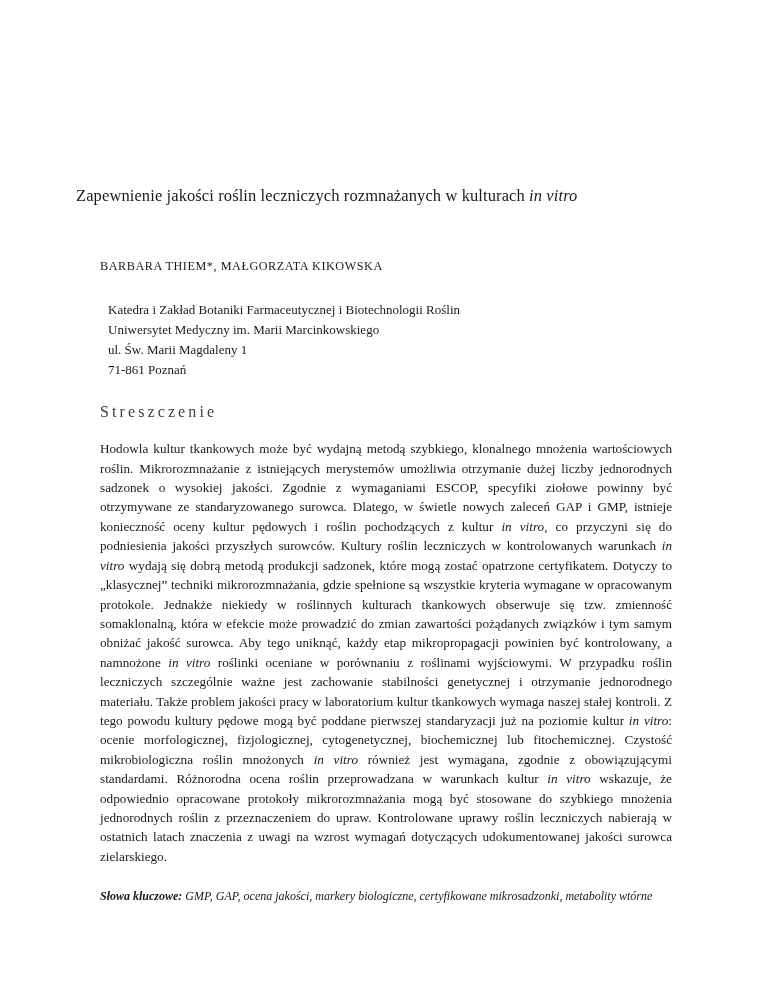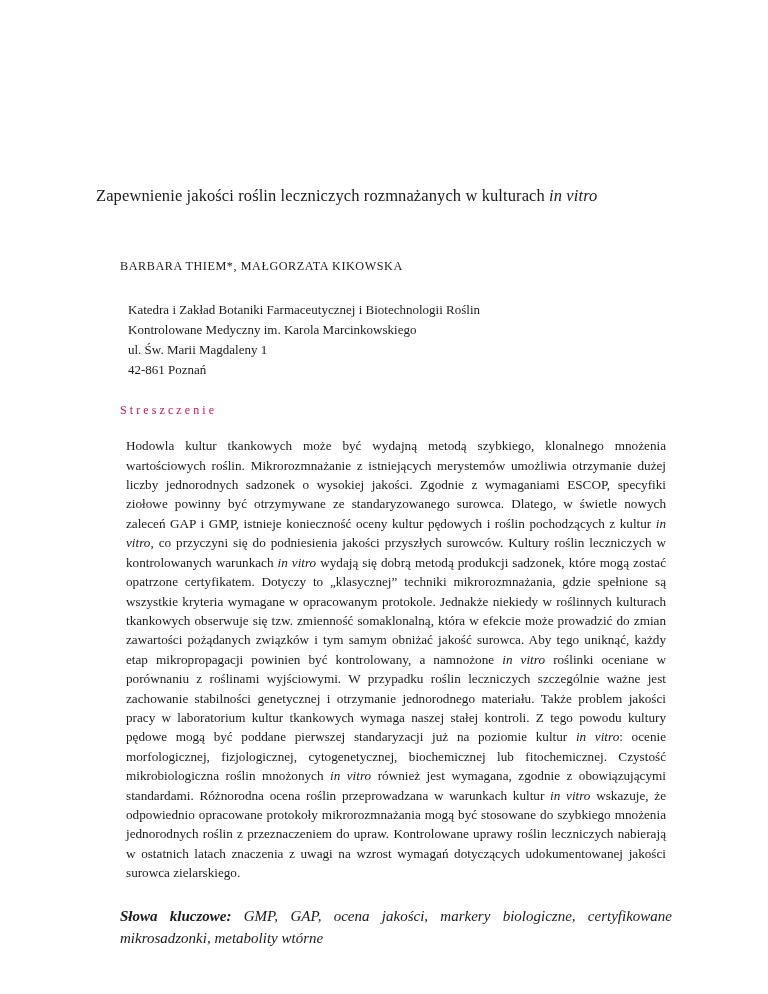--- a/index.html
+++ b/index.html
@@ -12,21 +12,21 @@
     background: #ffffff;
     font-family: "Liberation Serif", serif;
     color: #1a1a1a;
     -webkit-font-smoothing: antialiased;
   }
   .page {
     position: relative;
     width: 768px;
     height: 994px;
     box-sizing: border-box;
-    padding: 185px 96px 40px 96px;
+    padding: 185px 96px 40px 76px;
   }
   .article-title {
     font-size: 16.5px;
     font-weight: normal;
     letter-spacing: 0.1px;
     line-height: 1.35;
     margin: 0 0 52px 0;
     color: #1a1a1a;
   }
   .article-title .ital {
@@ -50,40 +50,40 @@
   .corresponding {
     font-size: 13px;
     margin: 0 0 34px 24px;
     color: #1a1a1a;
   }
   .corresponding .star {
     font-size: 9px;
     vertical-align: super;
   }
   .abstract-heading {
-    font-size: 12px;
+    font-size: 16px;
     letter-spacing: 3.1px;
     margin: 8px 0 18px 24px;
-    color: #be185d;
+    color: #404040;
   }
   .abstract-body {
     font-size: 13.2px;
     line-height: 1.47;
     text-align: justify;
     margin: 0 0 22px 24px;
     color: #1a1a1a;
   }
   .abstract-body p {
-    margin: 6px;
+    margin: 0;
   }
   .abstract-body .ital {
     font-style: italic;
   }
   .keywords {
-    font-size: 15px;
+    font-size: 12px;
     line-height: 1.47;
     font-style: italic;
     text-align: justify;
     margin: 0 0 0 24px;
     color: #1a1a1a;
   }
   .keywords .kw-label {
     font-weight: bold;
     font-style: italic;
   }
@@ -92,23 +92,23 @@
 <body>
 
 <div class="page">
 
   <h1 class="article-title"><span>Zapewnienie jakości roślin leczniczych rozmnażanych w kulturach </span><span class="ital">in vitro</span></h1>
 
   <div class="authors">BARBARA THIEM*, MAŁGORZATA KIKOWSKA</div>
 
   <div class="affiliation">
     <div>Katedra i Zakład Botaniki Farmaceutycznej i Biotechnologii Roślin</div>
-    <div>Kontrolowane Medyczny im. Karola Marcinkowskiego</div>
+    <div>Uniwersytet Medyczny im. Marii Marcinkowskiego</div>
     <div>ul. Św. Marii Magdaleny 1</div>
-    <div>42-861 Poznań</div>
+    <div>71-861 Poznań</div>
   </div>
 
 
   <div class="abstract-heading">Streszczenie</div>
 
   <div class="abstract-body">
     <p>Hodowla kultur tkankowych może być wydajną metodą szybkiego, klonalnego mnożenia wartościowych roślin. Mikrorozmnażanie z istniejących merystemów umożliwia otrzymanie dużej liczby jednorodnych sadzonek o wysokiej jakości. Zgodnie z wymaganiami ESCOP, specyfiki ziołowe powinny być otrzymywane ze standaryzowanego surowca. Dlatego, w świetle nowych zaleceń GAP i GMP, istnieje konieczność oceny kultur pędowych i roślin pochodzących z kultur <span class="ital">in vitro</span>, co przyczyni się do podniesienia jakości przyszłych surowców. Kultury roślin leczniczych w kontrolowanych warunkach <span class="ital">in vitro</span> wydają się dobrą metodą produkcji sadzonek, które mogą zostać opatrzone certyfikatem. Dotyczy to „klasycznej” techniki mikrorozmnażania, gdzie spełnione są wszystkie kryteria wymagane w opracowanym protokole. Jednakże niekiedy w roślinnych kulturach tkankowych obserwuje się tzw. zmienność somaklonalną, która w efekcie może prowadzić do zmian zawartości pożądanych związków i tym samym obniżać jakość surowca. Aby tego uniknąć, każdy etap mikropropagacji powinien być kontrolowany, a namnożone <span class="ital">in vitro</span> roślinki oceniane w porównaniu z roślinami wyjściowymi. W przypadku roślin leczniczych szczególnie ważne jest zachowanie stabilności genetycznej i otrzymanie jednorodnego materiału. Także problem jakości pracy w laboratorium kultur tkankowych wymaga naszej stałej kontroli. Z tego powodu kultury pędowe mogą być poddane pierwszej standaryzacji już na poziomie kultur <span class="ital">in vitro</span>: ocenie morfologicznej, fizjologicznej, cytogenetycznej, biochemicznej lub fitochemicznej. Czystość mikrobiologiczna roślin mnożonych <span class="ital">in vitro</span> również jest wymagana, zgodnie z obowiązującymi standardami. Różnorodna ocena roślin przeprowadzana w warunkach kultur <span class="ital">in vitro</span> wskazuje, że odpowiednio opracowane protokoły mikrorozmnażania mogą być stosowane do szybkiego mnożenia jednorodnych roślin z przeznaczeniem do upraw. Kontrolowane uprawy roślin leczniczych nabierają w ostatnich latach znaczenia z uwagi na wzrost wymagań dotyczących udokumentowanej jakości surowca zielarskiego.</p>
   </div>
 
   <div class="keywords"><span class="kw-label">Słowa kluczowe:</span><span> GMP, GAP, ocena jakości, markery biologiczne, certyfikowane mikrosadzonki, metabolity wtórne</span></div>

